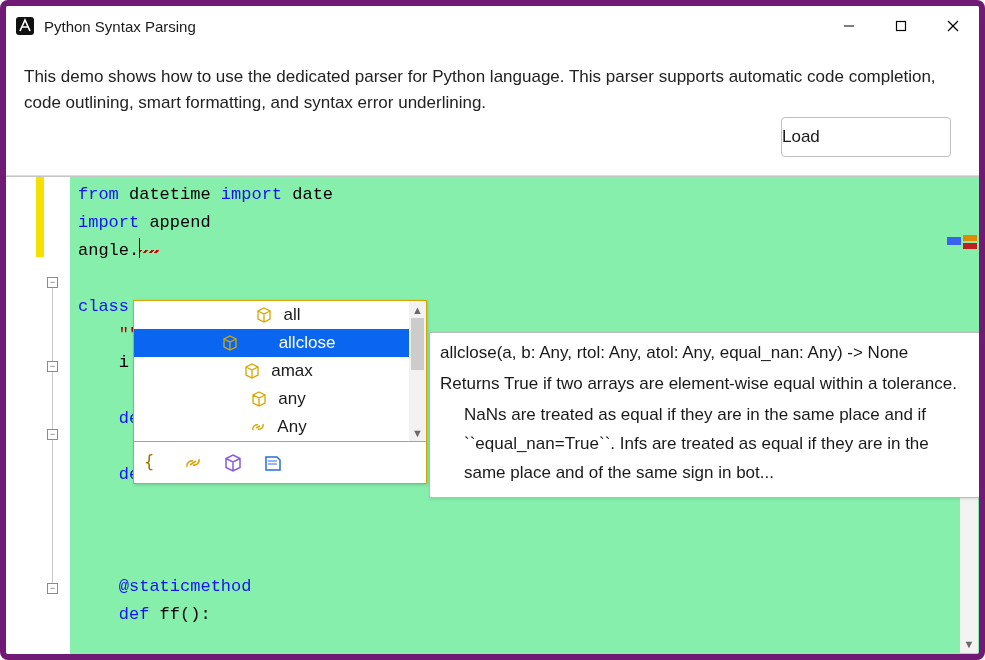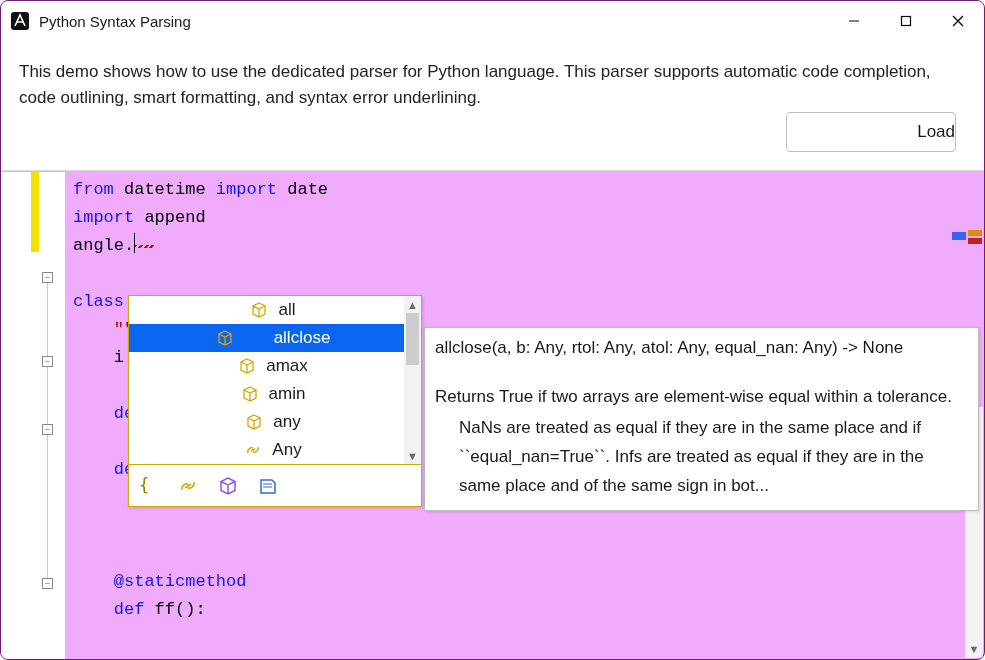--- a/index.html
+++ b/index.html
@@ -8,23 +8,23 @@
     font-family: "Segoe UI", Arial, sans-serif;
     font-size: 14px;
     color:#1a1a1a;
     background:#fff;
     width:985px;
     height:660px;
     overflow:hidden;
   }
   .window {
     width:985px; height:660px;
-    border:1px solid #701a75;
+    border:6px solid #701a75;
     border-radius:8px;
-    background:#f0abfc;
+    background:#86efac;
     display:flex; flex-direction:column;
     position:relative;
     overflow:hidden;
   }
   .titlebar {
     height:40px;
     display:flex; align-items:center;
     padding:0 0 0 10px;
     background:#fff;
   }
@@ -50,21 +50,21 @@
     line-height:1.55;
     color:#222;
   }
   .load-row { display:flex; justify-content:flex-end; padding-right:10px;}
   .load-btn {
     width:170px; height:40px;
     border:1px solid #bfbfbf;
     border-radius:4px;
     background:#fff;
     font-size:17px;
-    display:flex; align-items:center; justify-content:flex-end;
+    display:flex; align-items:center; justify-content:flex-start;
   }
   .editor-area {
     position:relative;
     flex:1;
     display:flex;
     border-top:1px solid #c6c6c6;
     overflow:hidden;
   }
   .marker-gutter {
     width:38px;
@@ -186,21 +186,21 @@
     left:423px; top:326px;
     width:555px;
     border:1px solid #bcbcbc;
     background:#fff;
     box-shadow:1px 1px 3px rgba(0,0,0,.12);
     padding:6px 10px 8px 10px;
     font-size:17px;
     line-height:1.7;
     z-index:4;
   }
-  .tooltip .tsig { margin-bottom:20px; }
+  .tooltip .tsig { margin-bottom:2px; }
   .tooltip .tbody { margin-bottom:2px; }
   .tooltip .tindent { padding-left:24px; }
   
   .overview {
     position:absolute;
     right:1px; top:235px;
     width:18px; bottom:1px;
     background:#f3f3f3;
   }
   .overview .arrow {
@@ -325,28 +325,20 @@
           </span>
         <span>allclose</span>
       </div>
       <div class="comp-item">
         <span>
             <svg width="18" height="18">
               <path d="M9 2 L15 5 L15 13 L9 16 L3 13 L3 5 Z M3 5 L9 8 L15 5 M9 8 L9 16" fill="none" stroke="#d6a700" stroke-width="1.3"></path>
             </svg>
           </span>
         <span>amax</span>
-      </div>
-      <div class="comp-item">
-        <span>
-            <svg width="18" height="18">
-              <path d="M9 2 L15 5 L15 13 L9 16 L3 13 L3 5 Z M3 5 L9 8 L15 5 M9 8 L9 16" fill="none" stroke="#d6a700" stroke-width="1.3"></path>
-            </svg>
-          </span>
-        <span>amin</span>
       </div>
       <div class="comp-item">
         <span>
             <svg width="18" height="18">
               <path d="M9 2 L15 5 L15 13 L9 16 L3 13 L3 5 Z M3 5 L9 8 L15 5 M9 8 L9 16" fill="none" stroke="#d6a700" stroke-width="1.3"></path>
             </svg>
           </span>
         <span>any</span>
       </div>
       <div class="comp-item">

